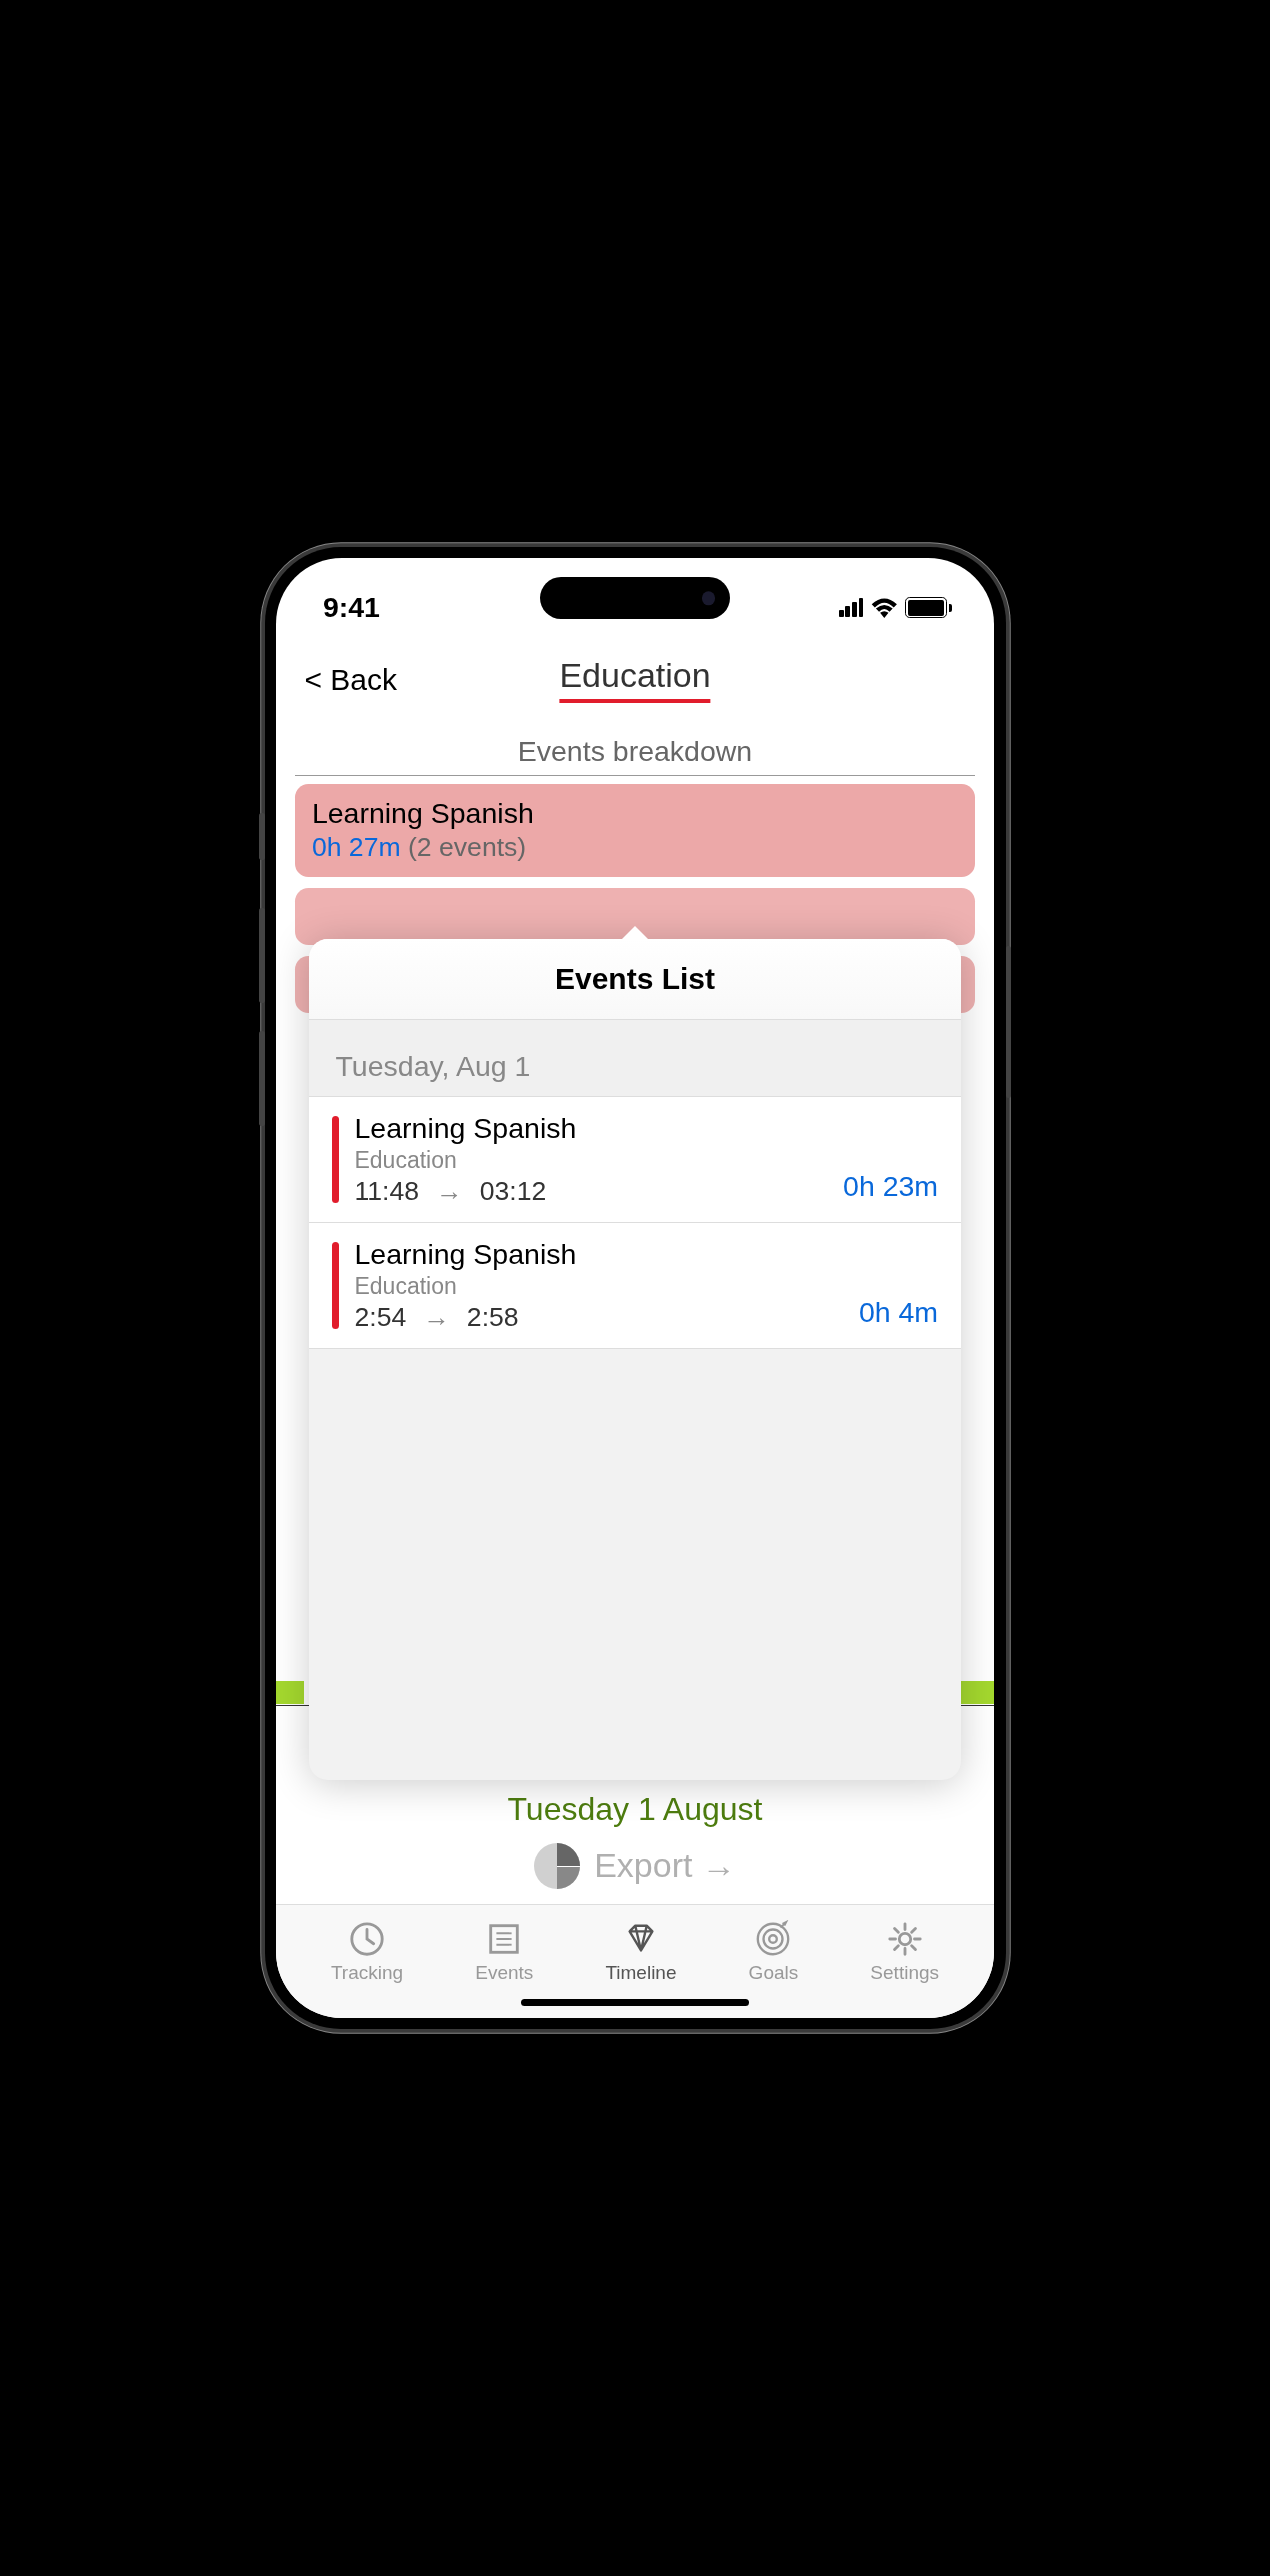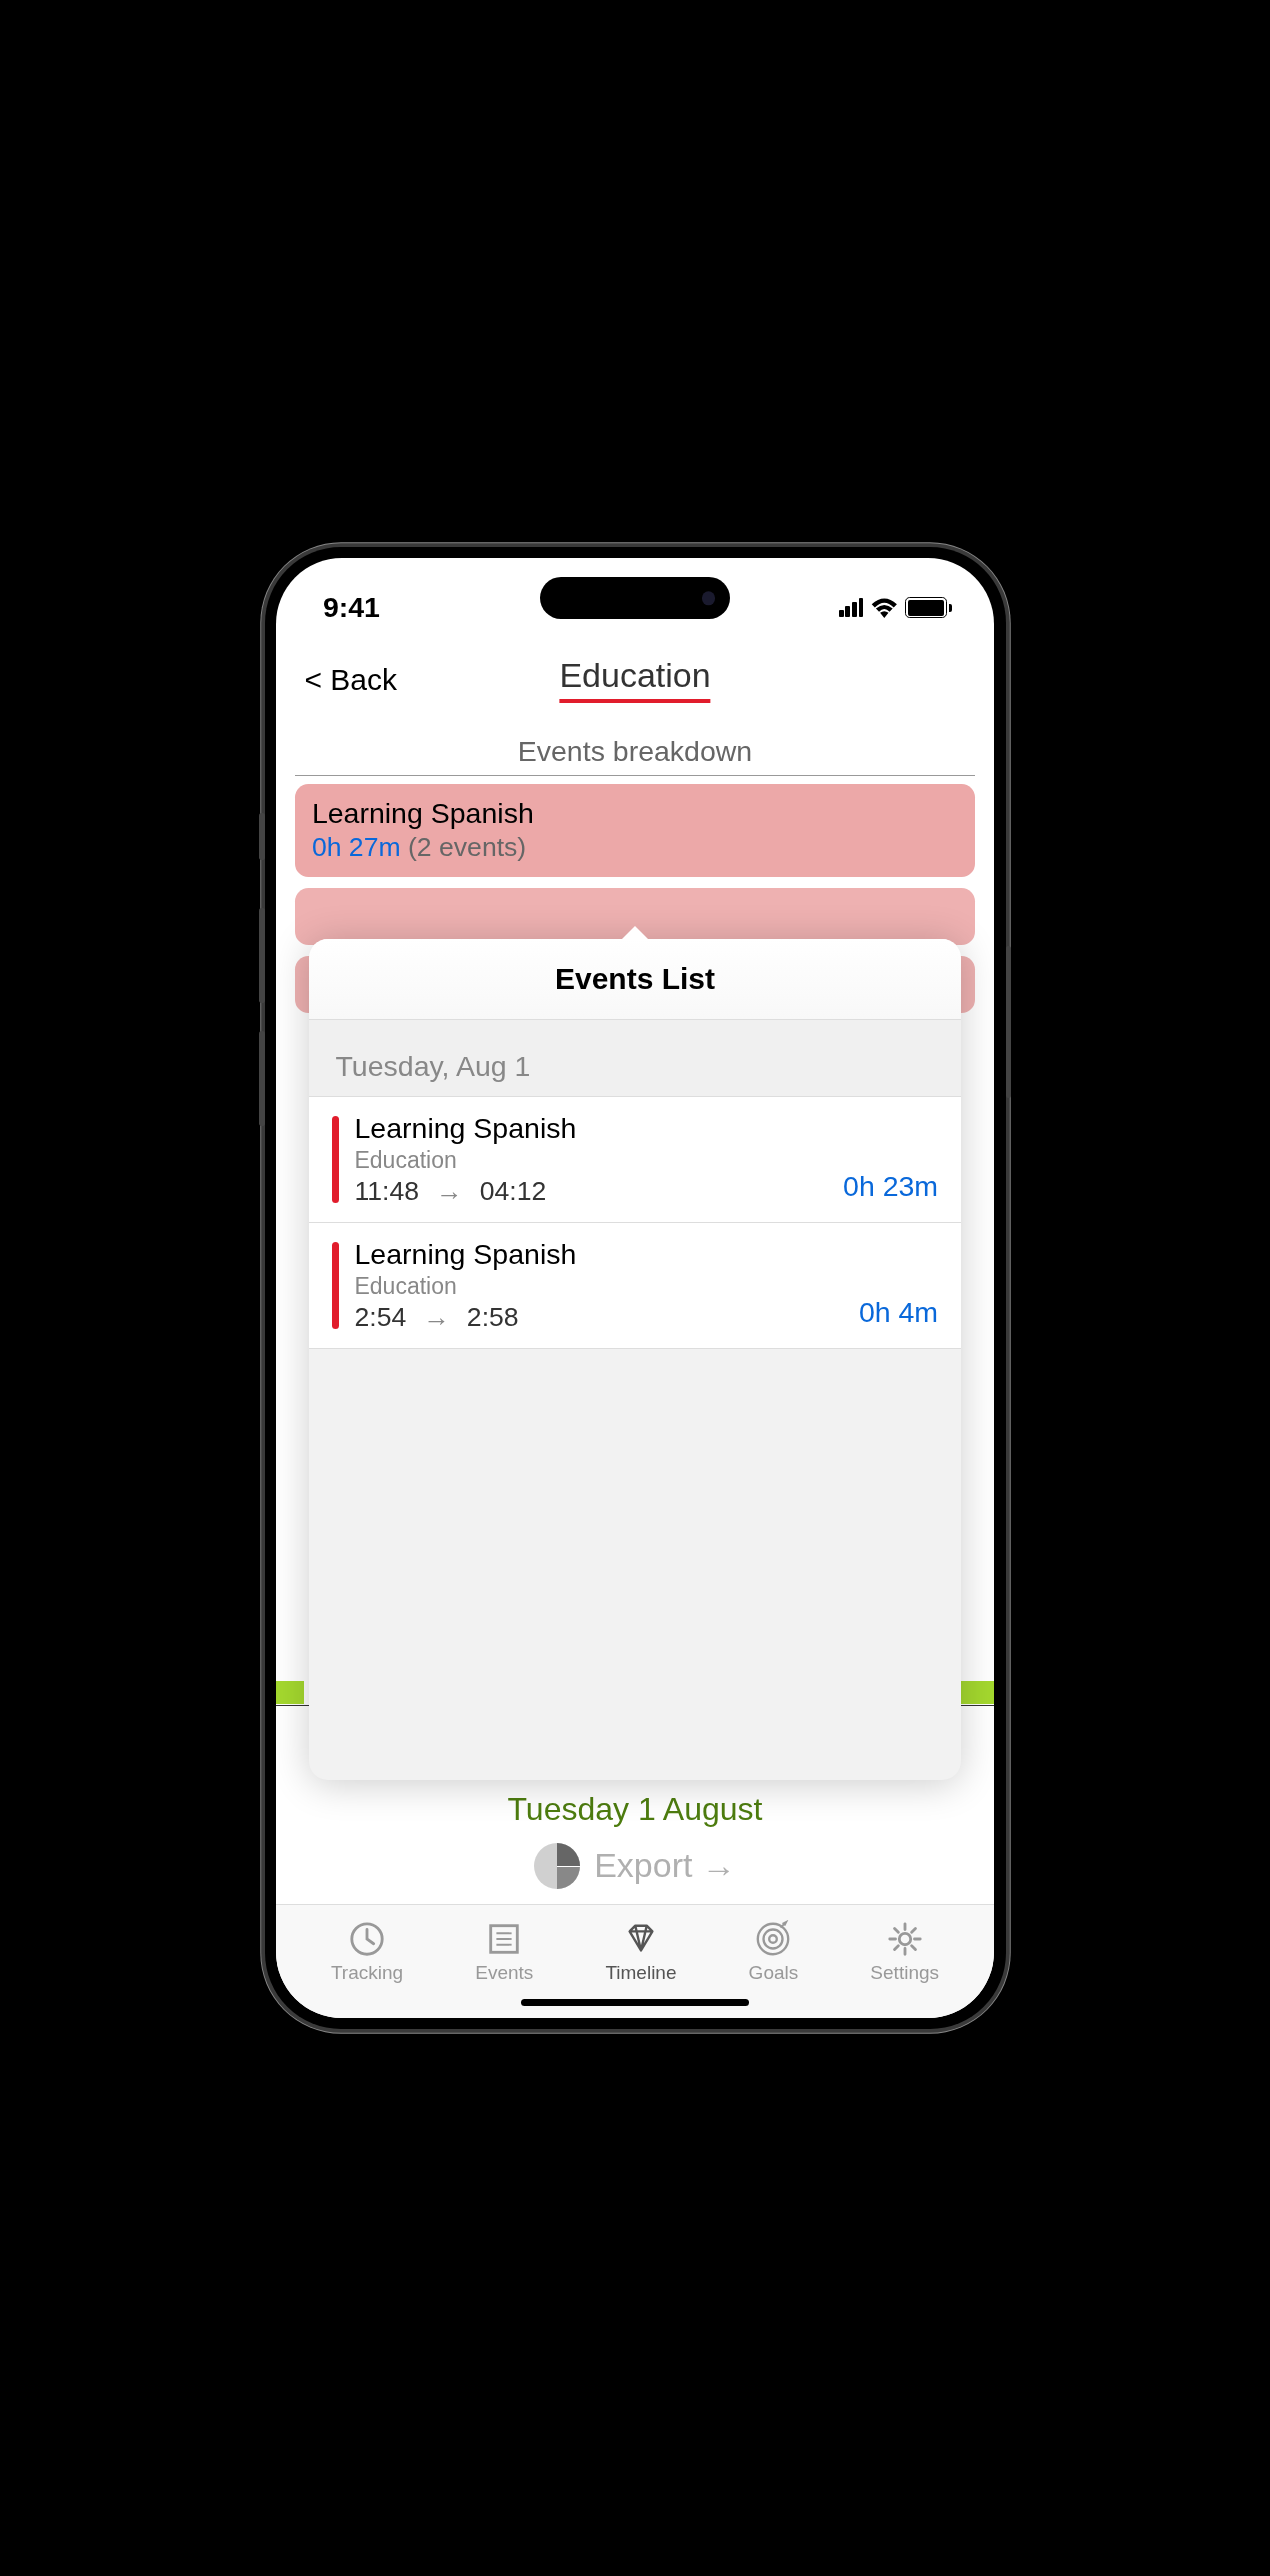--- a/index.html
+++ b/index.html
@@ -443,21 +443,21 @@
           <div class="popover-date">Tuesday, Aug 1</div>
 
           <div class="event-item">
             <div class="event-bar"></div>
             <div class="event-details">
               <div class="event-title">Learning Spanish</div>
               <div class="event-category">Education</div>
               <div class="event-time">
                 <span>11:48</span>
                 <span class="arrow-icon">→</span>
-                <span>04:12</span>
+                <span>03:12</span>
               </div>
             </div>
             <div class="event-duration">0h 23m</div>
           </div>
 
           <div class="event-item">
             <div class="event-bar"></div>
             <div class="event-details">
               <div class="event-title">Learning Spanish</div>
               <div class="event-category">Education</div>

